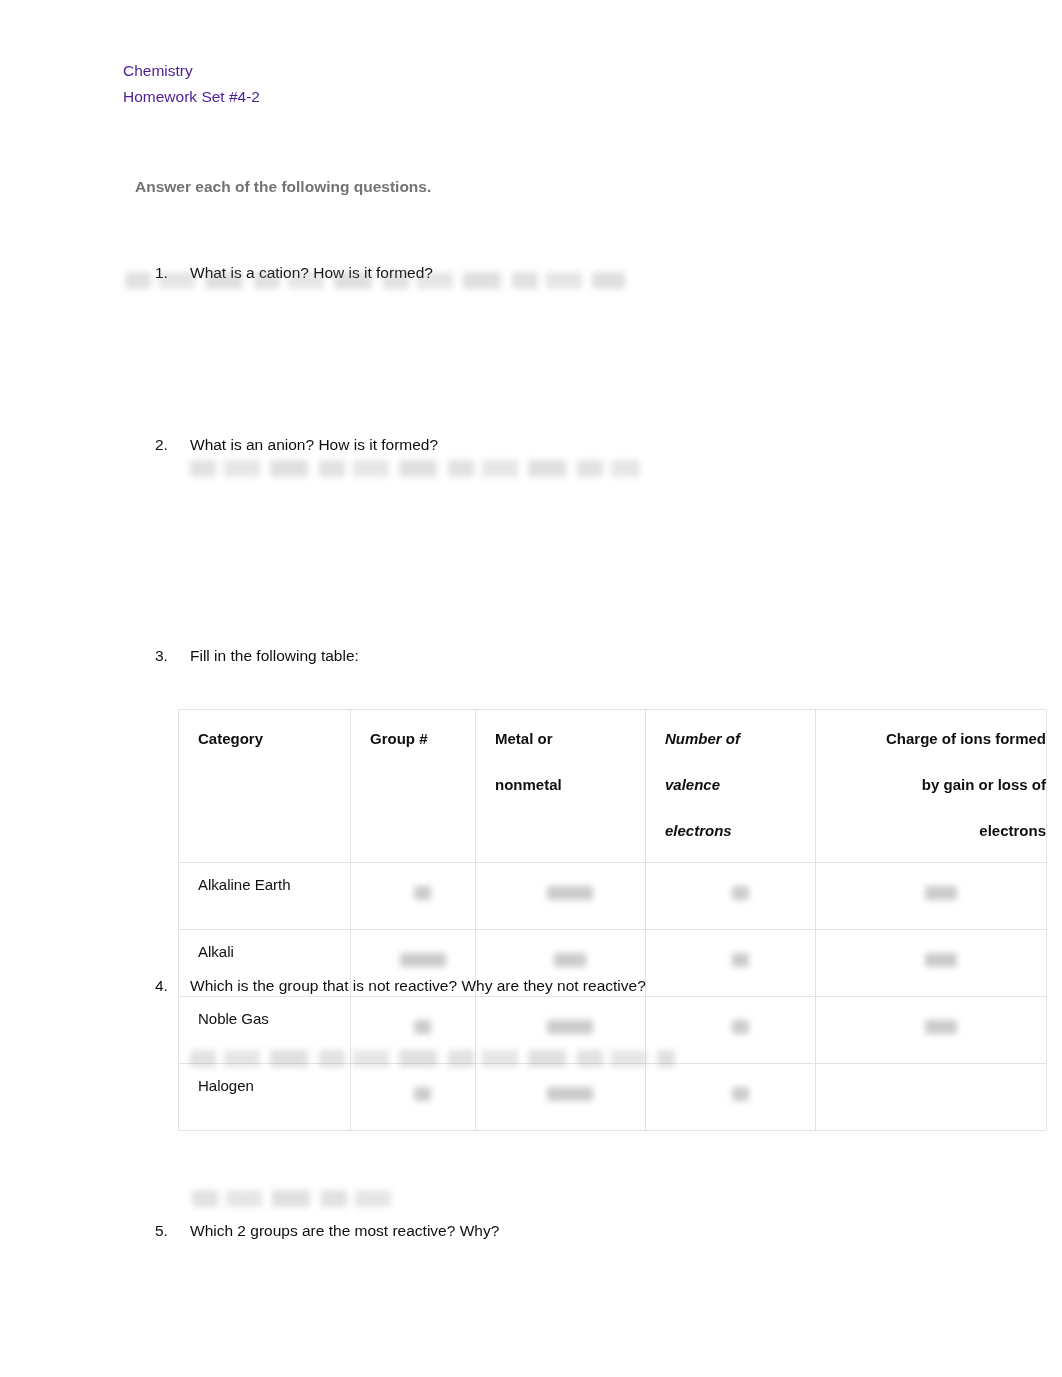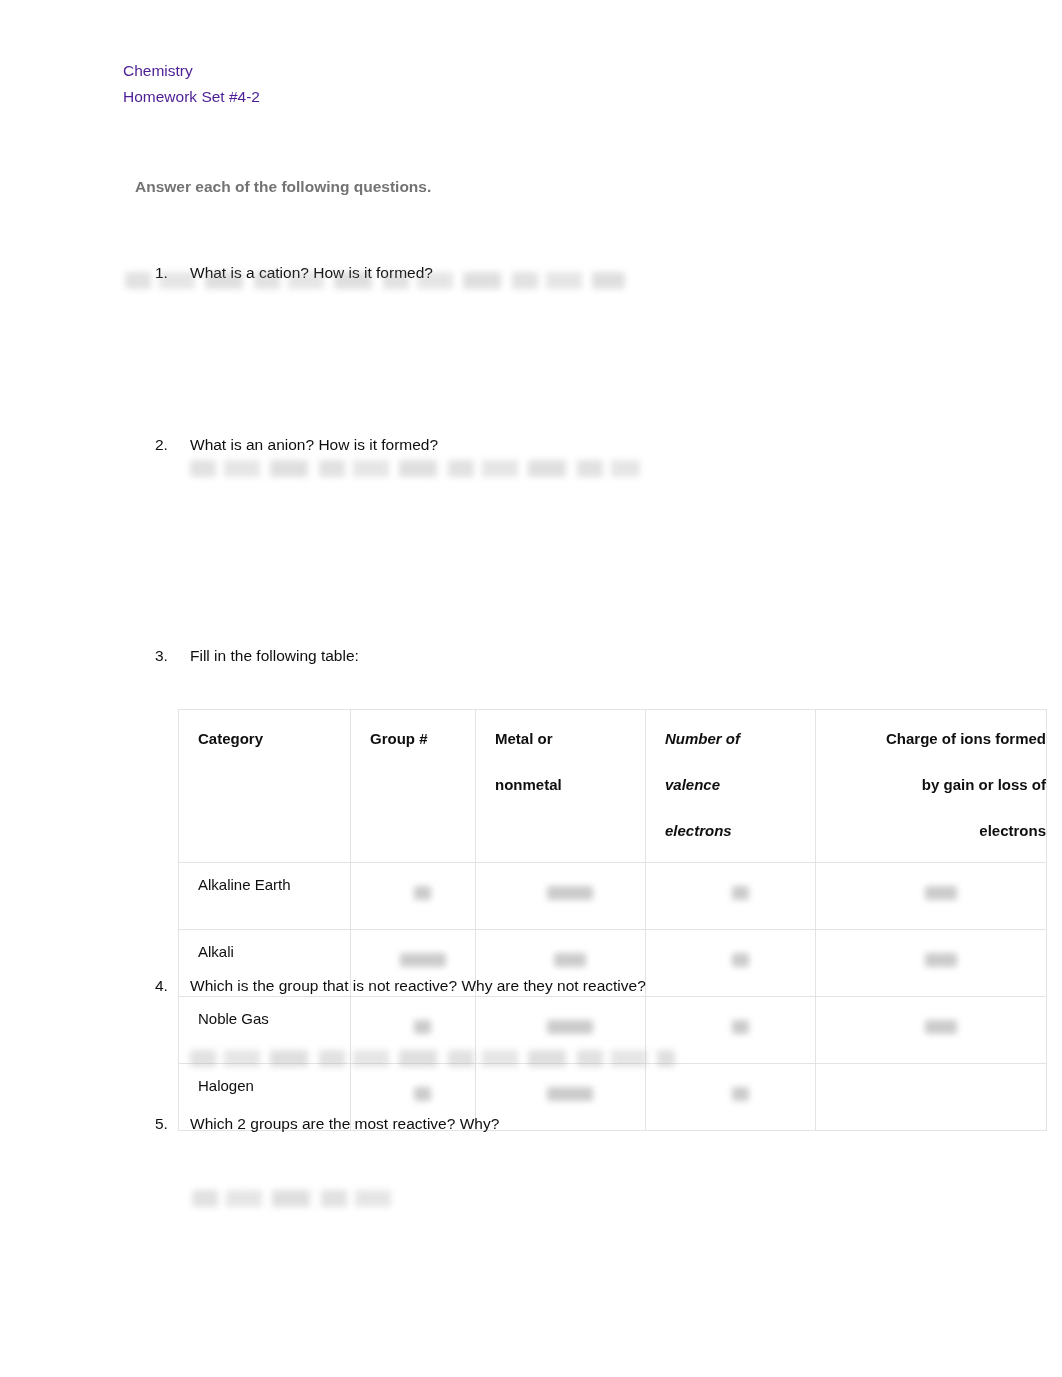--- a/index.html
+++ b/index.html
@@ -263,18 +263,18 @@
       </tr>
 
     </tbody>
   </table>
 
   <div class="question" style="top:977px;text-decoration:underline;">
     <span class="q-num">4.</span><span class="q-text">Which is the group that is not reactive?  Why are they not reactive?</span>
   </div>
   <div class="answer-blur" style="left:190px; top:1050px; width:485px;"></div>
 
-  <div class="question" style="top:1115px;text-decoration:underline;">
+  <div class="question" style="top:1222px;text-decoration:underline;">
     <span class="q-num">5.</span><span class="q-text">Which 2 groups are the most reactive?  Why?</span>
   </div>
   <div class="answer-blur" style="left:192px; top:1190px; width:203px;"></div>
 
 </div>
 
 </body></html>

